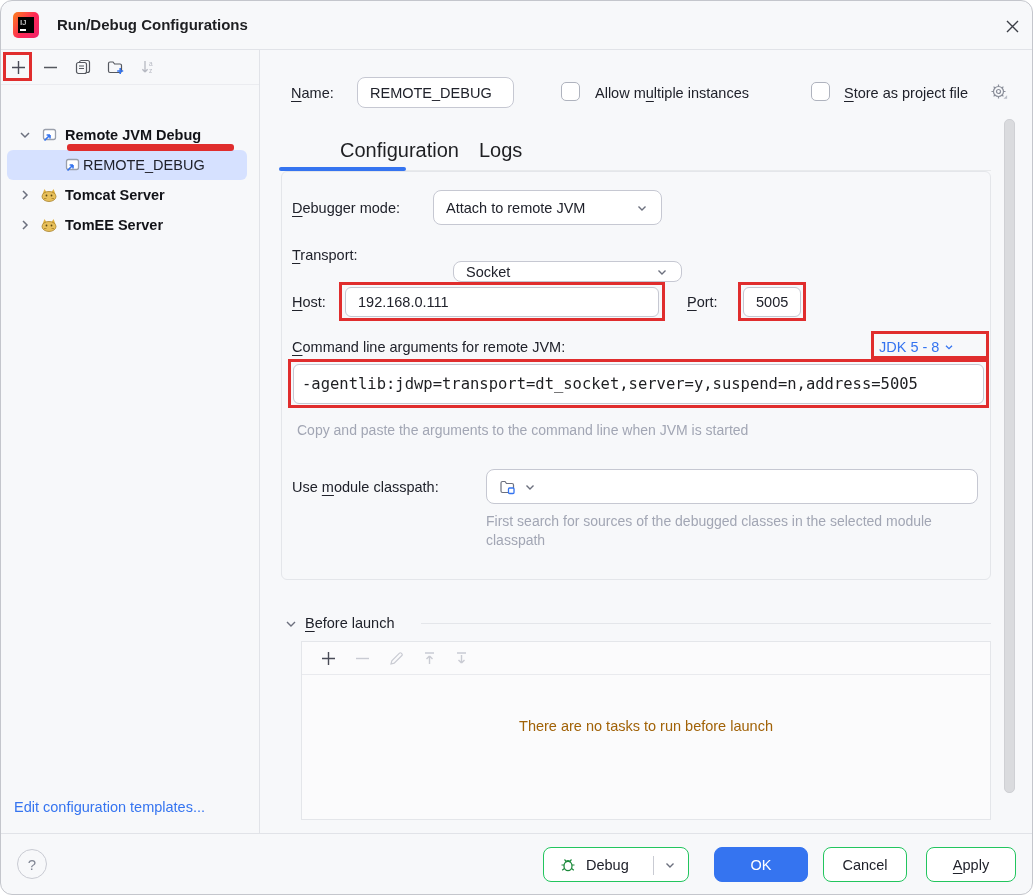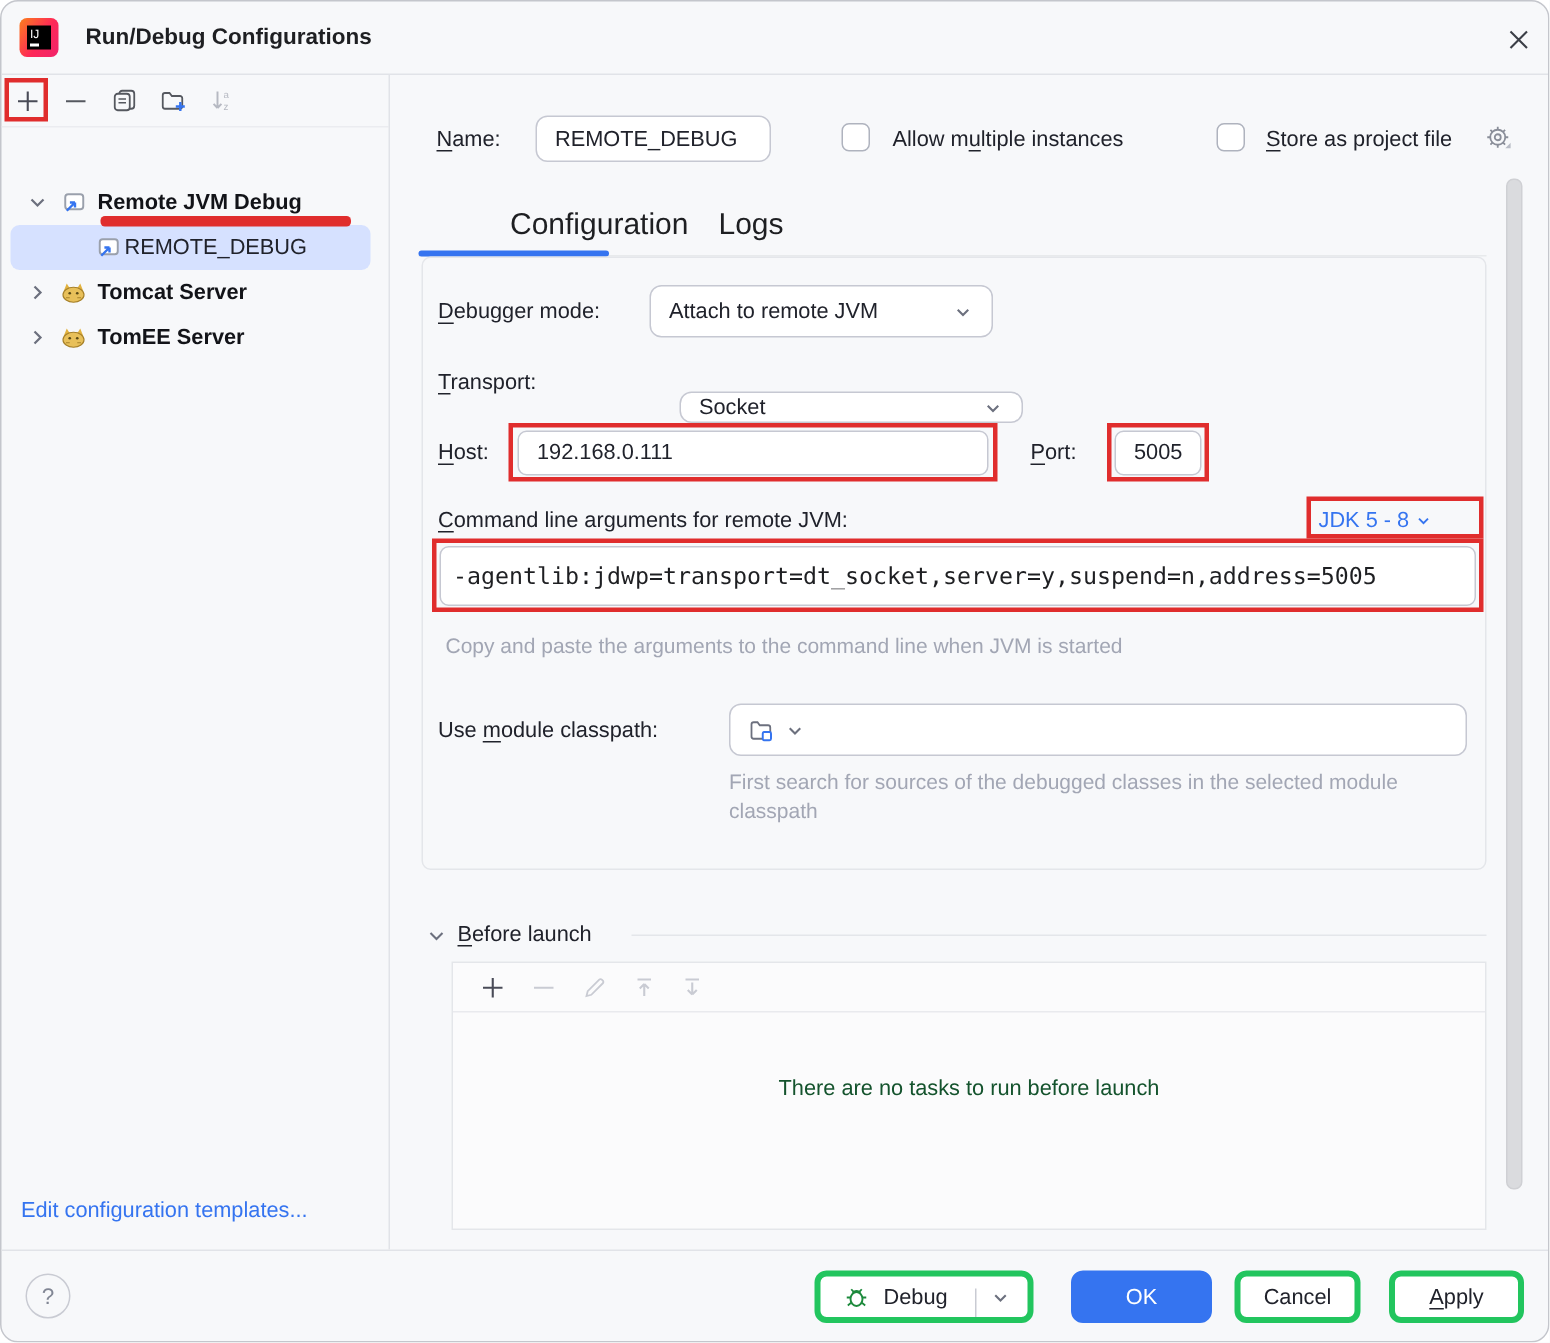--- a/index.html
+++ b/index.html
@@ -13,21 +13,21 @@
   .bold { font-weight:700; color:#121318; }
   .mn { text-decoration:underline; text-underline-offset:2.5px; }
   .hint { font-size:14px; color:#A2A6B4; }
   .field { background:#fff; border:1px solid #C6C8D2; border-radius:8px;
            font-size:14.5px; color:#20222B; font-family:"Liberation Sans","DejaVu Sans",sans-serif; }
   input.field { padding:0 12px; outline:none; }
   .dd { background:#fff; border:1px solid #C6C8D2; border-radius:8px; display:flex;
         align-items:center; font-size:14.5px; color:#20222B; padding:0 12px; }
   .dd .val { flex:1; }
   .annot { position:absolute; border:3px solid #E02D2D; pointer-events:none; z-index:60; }
-  .btn { position:absolute; height:35px; border:4px solid #22c55e; border-radius:8px; background:#fff;
+  .btn { position:absolute; height:35px; border:1px solid #22c55e; border-radius:8px; background:#fff;
          font-size:14.5px; color:#20222B; display:flex; align-items:center; justify-content:center; cursor:default; }
   .btn-primary { background:#3574F0; border-color:#3574F0; color:#fff; }
   .tab { position:absolute; font-size:20px; color:#1E1F22;margin-left:44px; }
   .treerow { position:absolute; left:0; width:258px; height:30px; display:flex; align-items:center; }
   .icn { display:inline-flex; align-items:center; justify-content:center; }
   .divider-h { position:absolute; height:1px; background:#E1E3E8; }
   .divider-v { position:absolute; width:1px; background:#E1E3E8; }
   .link { font-size:14.5px; color:#3574F0; white-space:nowrap; cursor:pointer; }
   .mono { font-family:"DejaVu Sans Mono","Liberation Mono",monospace; font-size:15.5px; color:#1E1F22; }
   .checkbox { position:absolute; width:19px; height:19px; background:#fff; border:1px solid #AFB3BE; border-radius:5px; }
@@ -255,21 +255,21 @@
         <svg width="17" height="17" viewBox="0 0 17 17">
           <path d="M4 3 H13 M8.5 14 V6 M8.5 6 l-3 3 M8.5 6 l3 3" stroke="#C9CBD3" stroke-width="1.4" fill="none"></path>
         </svg>
       </span>
       <span class="icn abs" style="left:151px;top:8px;">
         <svg width="17" height="17" viewBox="0 0 17 17">
           <path d="M4 3 H13 M8.5 5 V13 M8.5 13 l-3 -3 M8.5 13 l3 -3" stroke="#C9CBD3" stroke-width="1.4" fill="none"></path>
         </svg>
       </span>
     </div>
-    <div style="position:absolute;left:0;top:76px;width:100%;text-align:center;font-size:14.5px;color:#14532d;">There are no tasks to run before launch</div>
+    <div style="position:absolute;left:0;top:76px;width:100%;text-align:center;font-size:14.5px;color:#a16207;">There are no tasks to run before launch</div>
   </div>
 
   <div class="scroll-thumb" style="left:1003px;top:118px;width:11px;height:674px;"></div>
 
   <div class="divider-h" style="left:0;top:832px;width:1033px;"></div>
   <div class="abs" style="left:16px;top:848px;width:30px;height:30px;border:1px solid #C9CBD3;border-radius:50%;display:flex;align-items:center;justify-content:center;font-size:15px;color:#818694;cursor:pointer;">?</div>
 
   <div class="btn" style="left:542px;top:846px;width:146px;padding:0;justify-content:flex-start;">
     <span class="icn" style="margin-left:15px;">
       <svg width="18" height="18" viewBox="0 0 18 18">

